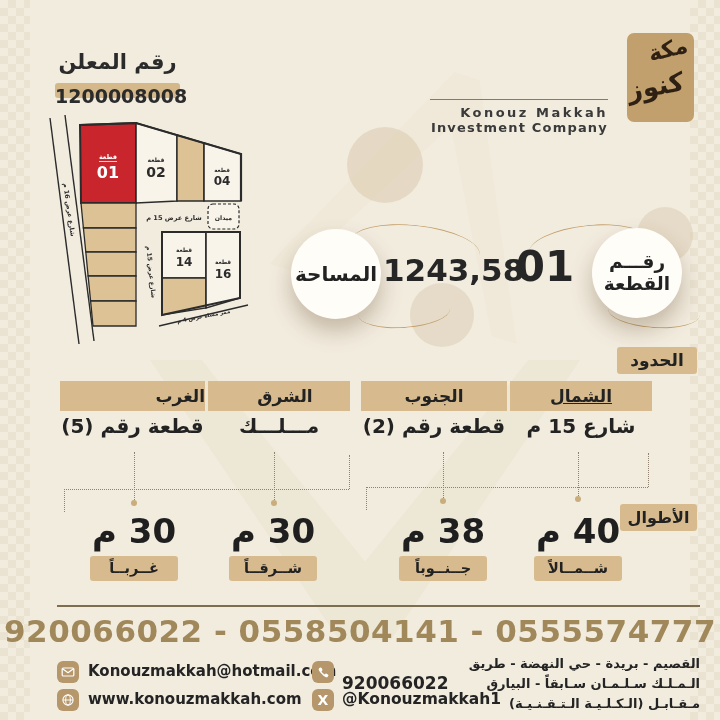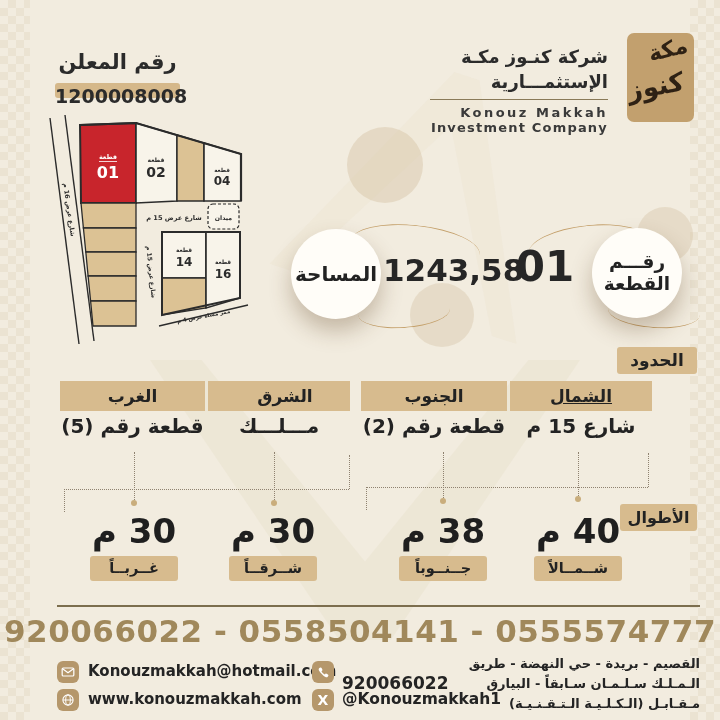--- a/index.html
+++ b/index.html
@@ -70,24 +70,20 @@
   <div class="checker" style="right:0;"></div>
   <div class="chev" style="left:150px;top:360px;width:430px;height:280px;background:#e8dfca;opacity:.42;clip-path:polygon(0 0,12% 0,50% 72%,88% 0,100% 0,56% 100%,44% 100%);"></div>
   <div class="chev" style="left:300px;top:70px;width:260px;height:240px;background:#eae1cd;opacity:.30;transform:rotate(18deg);clip-path:polygon(0 100%,10% 100%,50% 22%,90% 100%,100% 100%,55% 0,45% 0);"></div>
   <div class="softcircle" style="left:347px;top:127px;width:76px;height:76px;background:rgba(210,190,158,.40);"></div>
   <div class="softcircle" style="left:410px;top:283px;width:64px;height:64px;background:rgba(210,190,158,.35);"></div>
   <div class="softcircle" style="left:637px;top:207px;width:56px;height:56px;background:rgba(210,190,158,.35);"></div>
 
   <div class="abs adv-label">رقم المعلن</div>
   <div class="abs adv-badge">1200008008</div>
 
-  <div class="abs logo-ar">
-    <span>شركة كنـوز مكـة</span><br>
-    <span>الإستثمـــارية</span>
-  </div>
   <div class="abs logo-divider"></div>
   <div class="abs logo-en">
     <span class="l1">Konouz Makkah</span>
     <span class="l2">Investment Company</span>
   </div>
   <div class="abs logo-mark">
     <span class="mark1">مكة</span>
     <span class="mark2">كنوز</span>
   </div>
 
@@ -156,21 +152,21 @@
   <div class="abs circle circle-num">
     <span>رقـــم</span>
     <span>القطعة</span>
   </div>
 
   <div class="abs tan-badge bounds-label">الحدود</div>
 
   <div class="bh" style="left:510px;width:142px;text-decoration:underline;">الشمال</div>
   <div class="bh" style="left:361px;width:146px;">الجنوب</div>
   <div class="bh" style="left:208px;width:142px;padding-left:12px;">الشرق</div>
-  <div class="bh" style="left:60px;width:145px;">الغرب</div>
+  <div class="bh" style="left:60px;width:145px;text-align:right;">الغرب</div>
 
   <div class="bv" style="left:510px;width:142px;">شارع 15 م</div>
   <div class="bv" style="left:361px;width:146px;">قطعة رقم (2)</div>
   <div class="bv" style="left:208px;width:142px;">مـــلـــك</div>
   <div class="bv" style="left:60px;width:145px;">قطعة رقم (5)</div>
 
   <div class="dot-h" style="left:64px;top:489px;width:285px;"></div>
   <div class="dot-v" style="left:349px;top:455px;height:34px;"></div>
   <div class="dot-v" style="left:64px;top:489px;height:23px;"></div>
   <div class="dot-v" style="left:134px;top:452px;height:48px;"></div>

